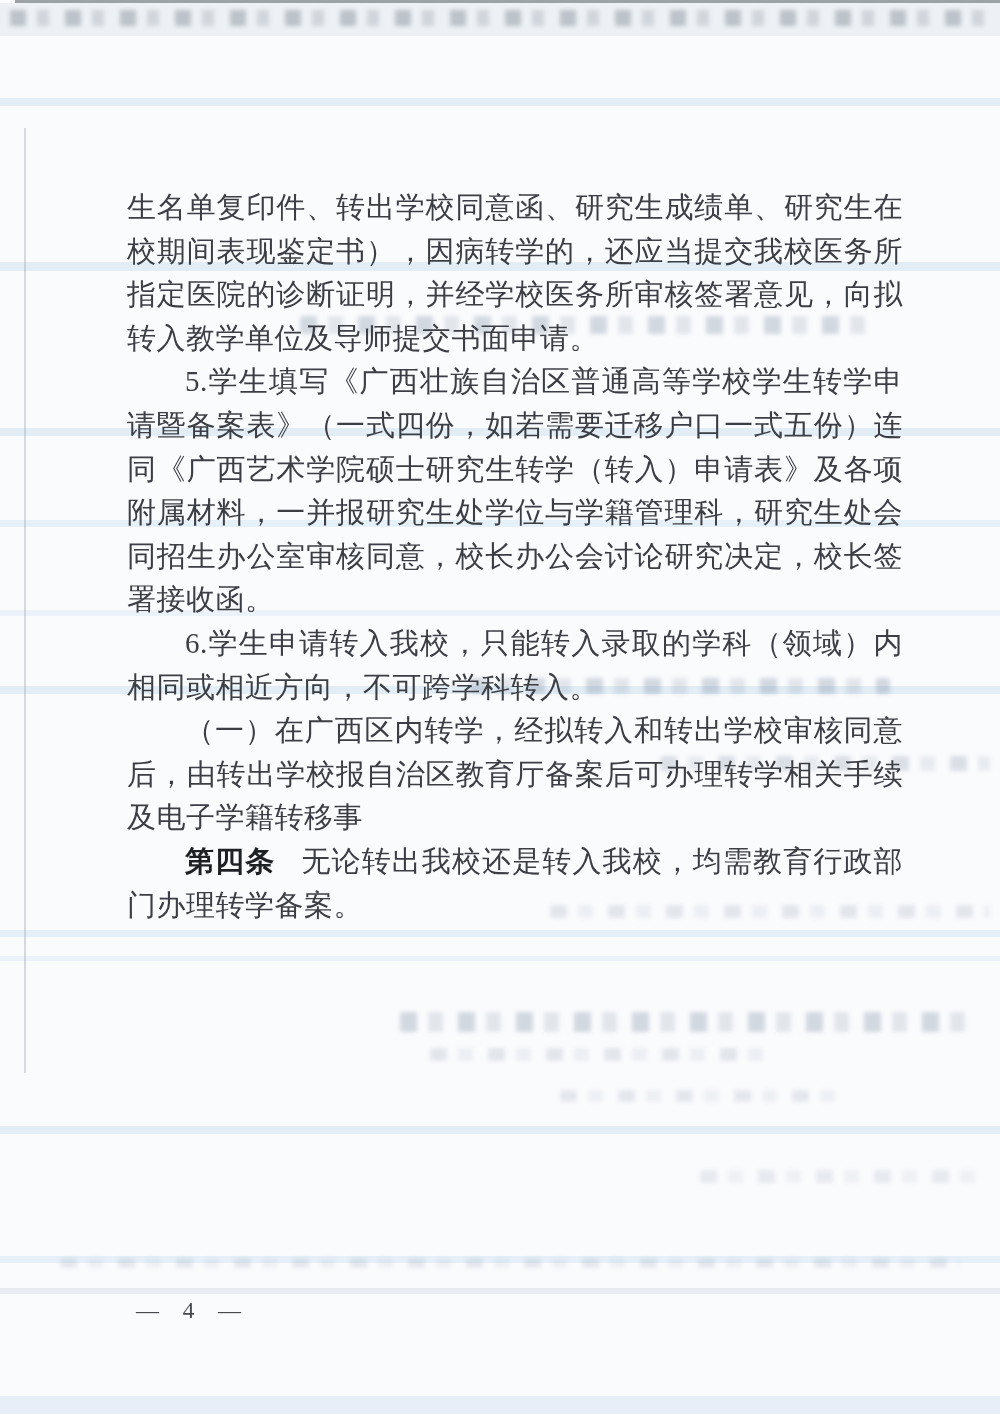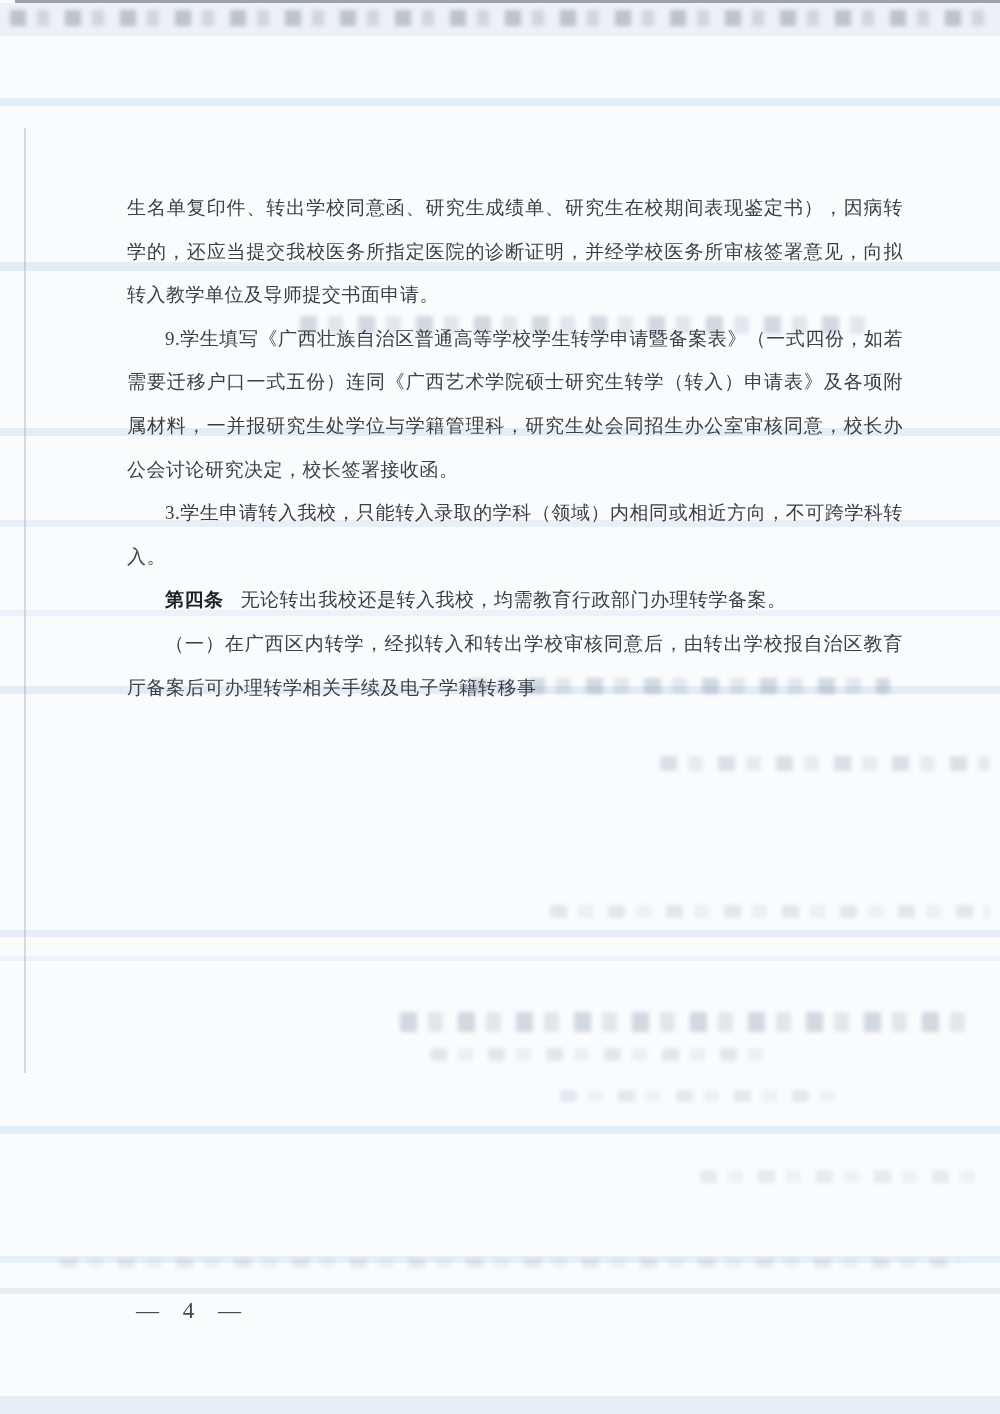--- a/index.html
+++ b/index.html
@@ -55,21 +55,21 @@
   .ghost.g8 { left: 700px; top: 1170px; width: 280px; height: 13px; opacity:.5; }
   .ghost.g9 { left: 60px;  top: 1258px; width: 900px; height: 10px; opacity:.55; }
 
   
   .content {
     position: absolute;
     left: 127px;
     top: 186px;
     width: 776px;
     color: #3b3e44;
-    font-size: 19px;
+    font-size: 29px;
     line-height: 43.6px;
     text-align: justify;
     letter-spacing: 0.5px;
   }
   .content p { margin: 0; text-indent: 2em; }
   .content p.continuation { text-indent: 0; }
   .article-label {
     font-weight: bold;
     color: #1e2124;
     margin-right: 0.9em;
@@ -110,23 +110,23 @@
   <div class="artifact ghost g3"></div>
   <div class="artifact ghost g4"></div>
   <div class="artifact ghost g5"></div>
   <div class="artifact ghost g6"></div>
   <div class="artifact ghost g7"></div>
   <div class="artifact ghost g8"></div>
   <div class="artifact ghost g9"></div>
 
   <div class="content">
     <p class="continuation">生名单复印件、转出学校同意函、研究生成绩单、研究生在校期间表现鉴定书），因病转学的，还应当提交我校医务所指定医院的诊断证明，并经学校医务所审核签署意见，向拟转入教学单位及导师提交书面申请。</p>
-    <p>9.学生填写《广西壮族自治区普通高等学校学生转学申请暨备案表》（一式四份，如若需要迁移户口一式五份）连同《广西艺术学院硕士研究生转学（转入）申请表》及各项附属材料，一并报研究生处学位与学籍管理科，研究生处会同招生办公室审核同意，校长办公会讨论研究决定，校长签署接收函。</p>
-    <p>3.学生申请转入我校，只能转入录取的学科（领域）内相同或相近方向，不可跨学科转入。</p>
+    <p>5.学生填写《广西壮族自治区普通高等学校学生转学申请暨备案表》（一式四份，如若需要迁移户口一式五份）连同《广西艺术学院硕士研究生转学（转入）申请表》及各项附属材料，一并报研究生处学位与学籍管理科，研究生处会同招生办公室审核同意，校长办公会讨论研究决定，校长签署接收函。</p>
+    <p>6.学生申请转入我校，只能转入录取的学科（领域）内相同或相近方向，不可跨学科转入。</p>
+    <p>（一）在广西区内转学，经拟转入和转出学校审核同意后，由转出学校报自治区教育厅备案后可办理转学相关手续及电子学籍转移事</p>
     <p>
       <span class="article-label">第四条</span><span>无论转出我校还是转入我校，均需教育行政部门办理转学备案。</span>
     </p>
-    <p>（一）在广西区内转学，经拟转入和转出学校审核同意后，由转出学校报自治区教育厅备案后可办理转学相关手续及电子学籍转移事</p>
   </div>
 
   <div class="page-number">— 4 —</div>
 
 </div>
 
 </body></html>

